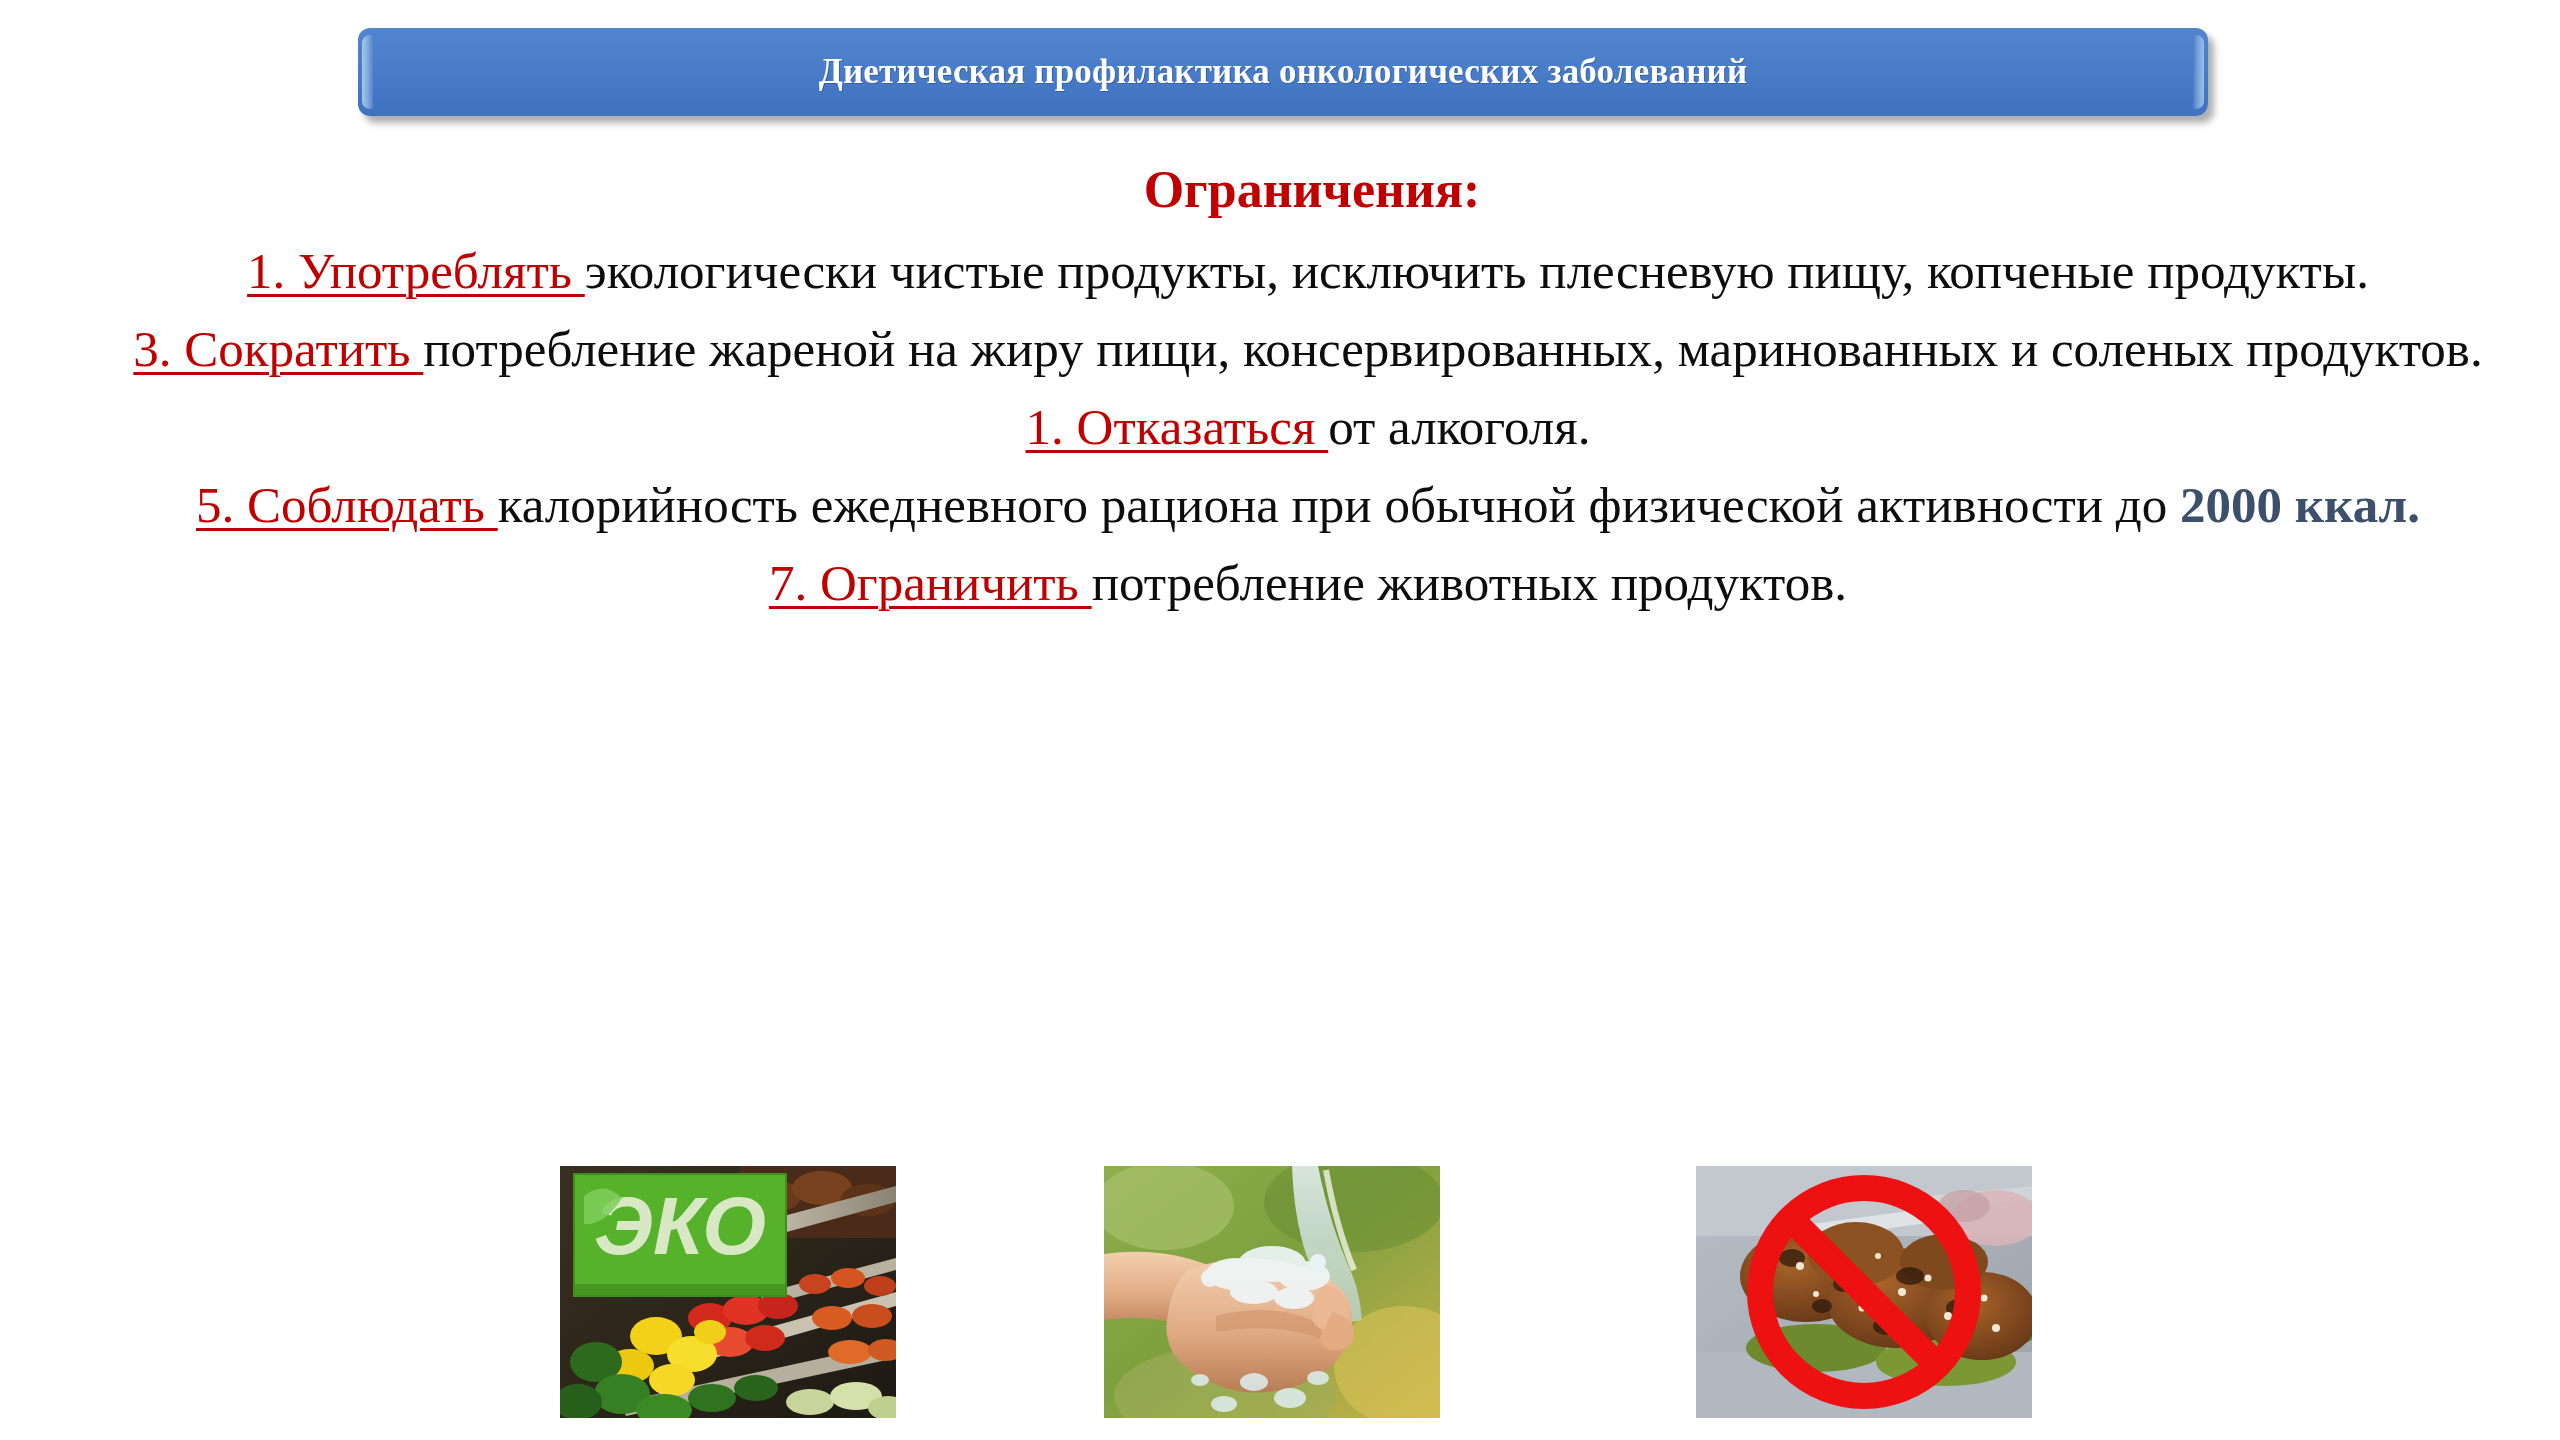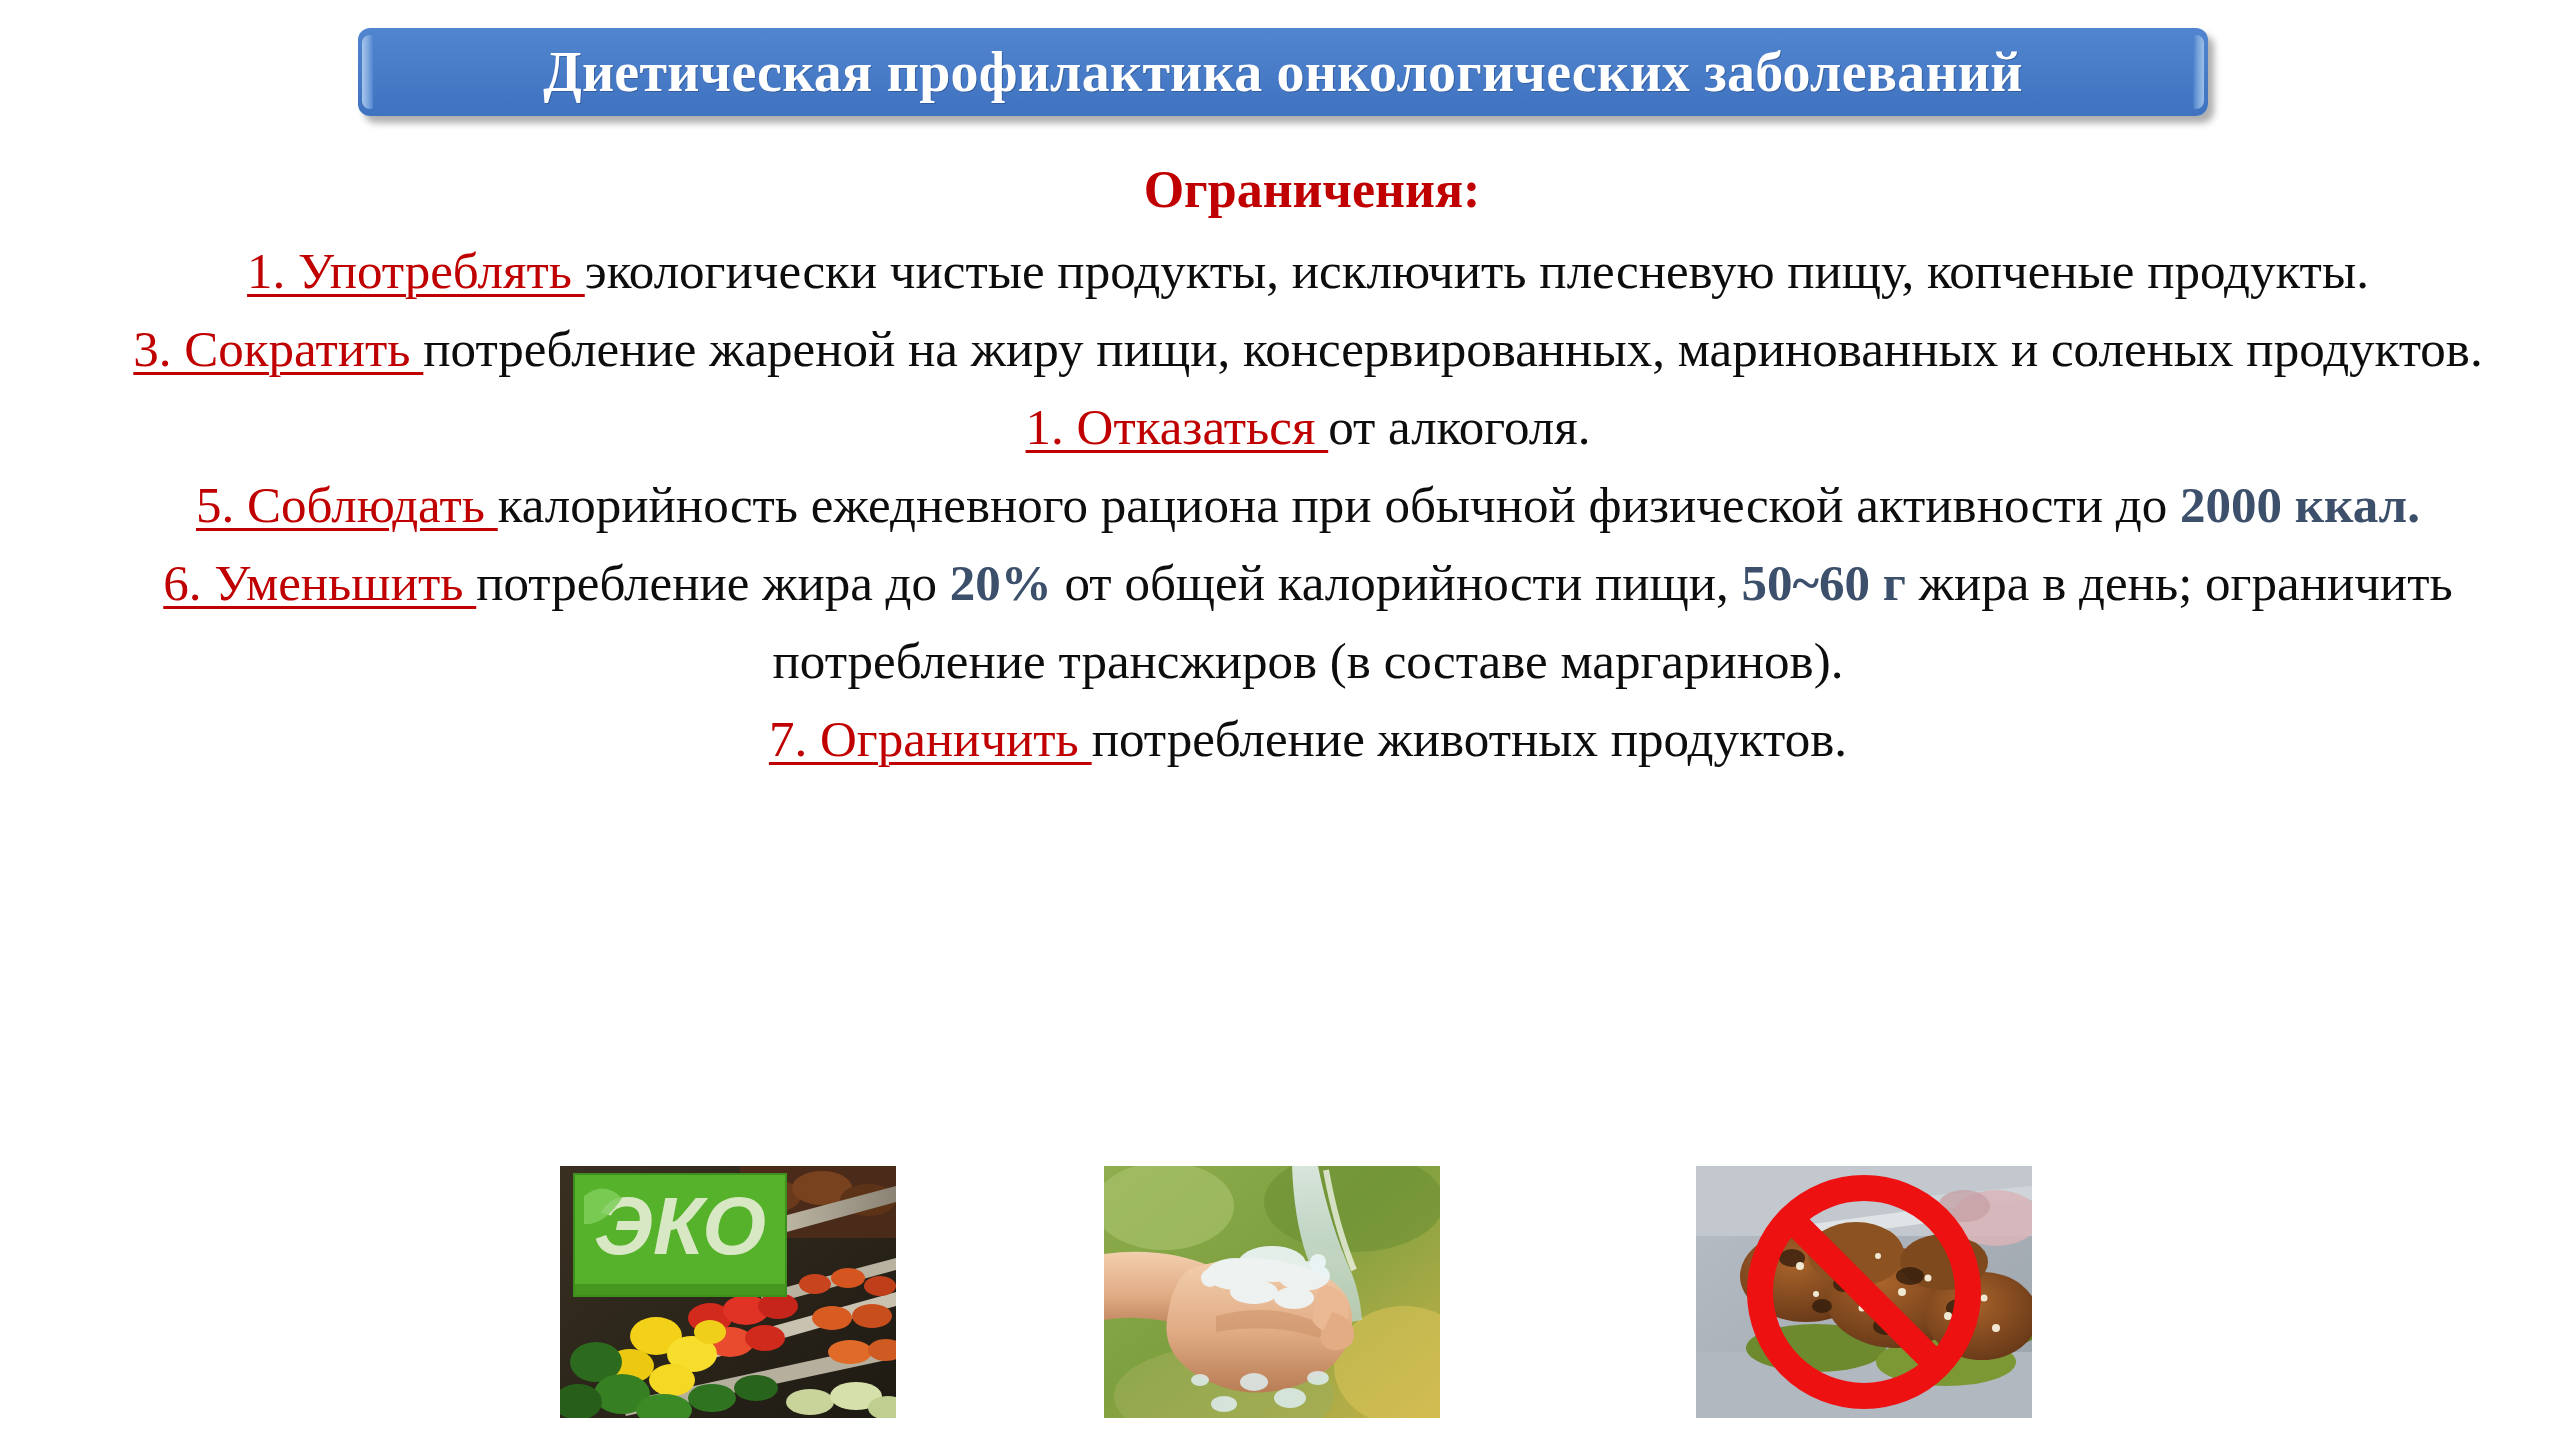--- a/index.html
+++ b/index.html
@@ -49,21 +49,21 @@
     top: 7px;
     bottom: 7px;
     width: 11px;
     border-radius: 2px 8px 8px 2px;
     background: linear-gradient(270deg, #9dbfe8 0%, #77a3da 55%, #4a7ec9 100%);
   }
   #banner-title-text {
     position: relative;
     z-index: 2;
     color: #ffffff;
-    font-size: 56px;
+    font-size: 35px;
     font-weight: bold;
     letter-spacing: 0.2px;
     white-space: nowrap;
     text-shadow: 1px 1px 0 rgba(20,50,100,0.35);
   }
 
   
   #restrictions-heading {
     position: absolute;
     left: 0;
@@ -131,21 +131,20 @@
   <div id="banner-title-text">Диетическая профилактика онкологических заболеваний</div>
 </div>
 
 <div id="restrictions-heading">Ограничения:</div>
 
 <div id="restrictions-body">
   <div class="rule-line"><span class="lead">1. Употреблять </span><span class="plain">экологически чистые продукты, исключить плесневую пищу, копченые продукты.</span></div>
   <div class="rule-line"><span class="lead">3. Сократить </span><span class="plain">потребление жареной на жиру пищи, консервированных, маринованных и соленых продуктов.</span></div>
   <div class="rule-line"><span class="lead">1. Отказаться </span><span class="plain">от алкоголя.</span></div>
   <div class="rule-line"><span class="lead">5. Соблюдать </span><span class="plain">калорийность ежедневного рациона при обычной физической активности до </span><span class="hl">2000 ккал</span><span class="hl">.</span></div>
-  <div class="rule-line"><span class="lead">6. Уменьшить </span><span class="plain">потребление жира до </span><span class="hl">20%</span><span class="plain"> от общей калорийности пищи, </span><span class="hl">50~60 г</span><span class="plain"> жира в день; ограничить потребление трансжиров (в составе маргаринов).</span></div>
   <div class="rule-line"><span class="lead">7. Ограничить </span><span class="plain">потребление животных продуктов.</span></div>
 </div>
 
 <div id="photo-strip">
 
   <div class="photo" id="photo-eco">
     <svg viewBox="0 0 336 252" preserveAspectRatio="none" aria-hidden="true">
       <defs>
         <linearGradient id="p1bg" x1="0" y1="0" x2="1" y2="1">
           <stop offset="0" stop-color="#3a3021"></stop>

